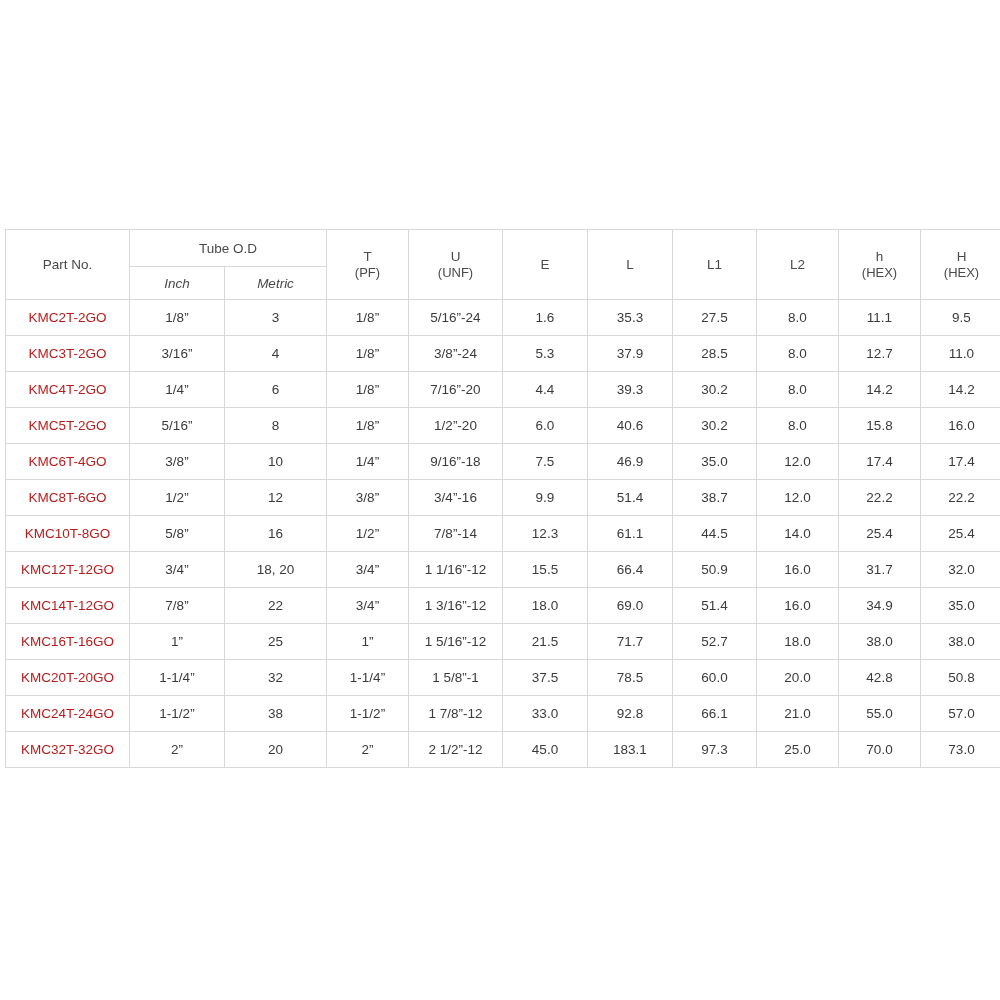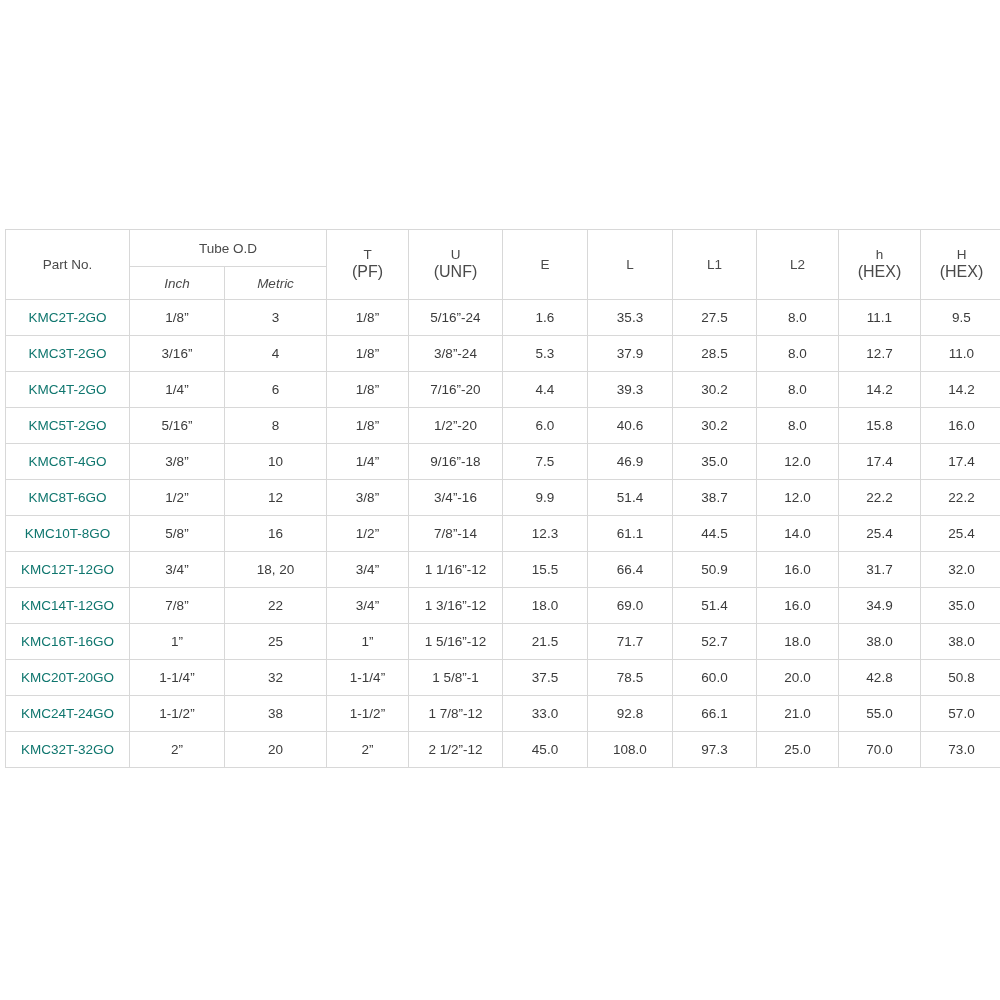--- a/index.html
+++ b/index.html
@@ -50,27 +50,27 @@
   .col-u { width: 94px; }
   .col-e { width: 85px; }
   .col-l { width: 85px; }
   .col-l1 { width: 84px; }
   .col-l2 { width: 82px; }
   .col-h { width: 82px; }
   .col-hh { width: 82px; }
   td.part {
     text-align: left;
     padding-left: 12px;
-    color: #0f766e;
+    color: #b91c1c;
   }
   .two-line {
     line-height: 1.18;
   }
   .two-line .sub {
-    font-size: 16px;
+    font-size: 13px;
   }
   .tube-od-label {
     font-size: 13.5px;
     color: #4a4a4a;
   }
 </style>
 </head>
 <body>
 
 <div id="page">
@@ -286,21 +286,21 @@
             <td>55.0</td>
             <td>57.0</td>
           </tr>
           <tr>
             <td class="part">KMC32T-32GO</td>
             <td>2”</td>
             <td>20</td>
             <td>2”</td>
             <td>2 1/2”-12</td>
             <td>45.0</td>
-            <td>108.0</td>
+            <td>183.1</td>
             <td>97.3</td>
             <td>25.0</td>
             <td>70.0</td>
             <td>73.0</td>
           </tr>
         </tbody>
     </table>
   </div>
 </div>
 

